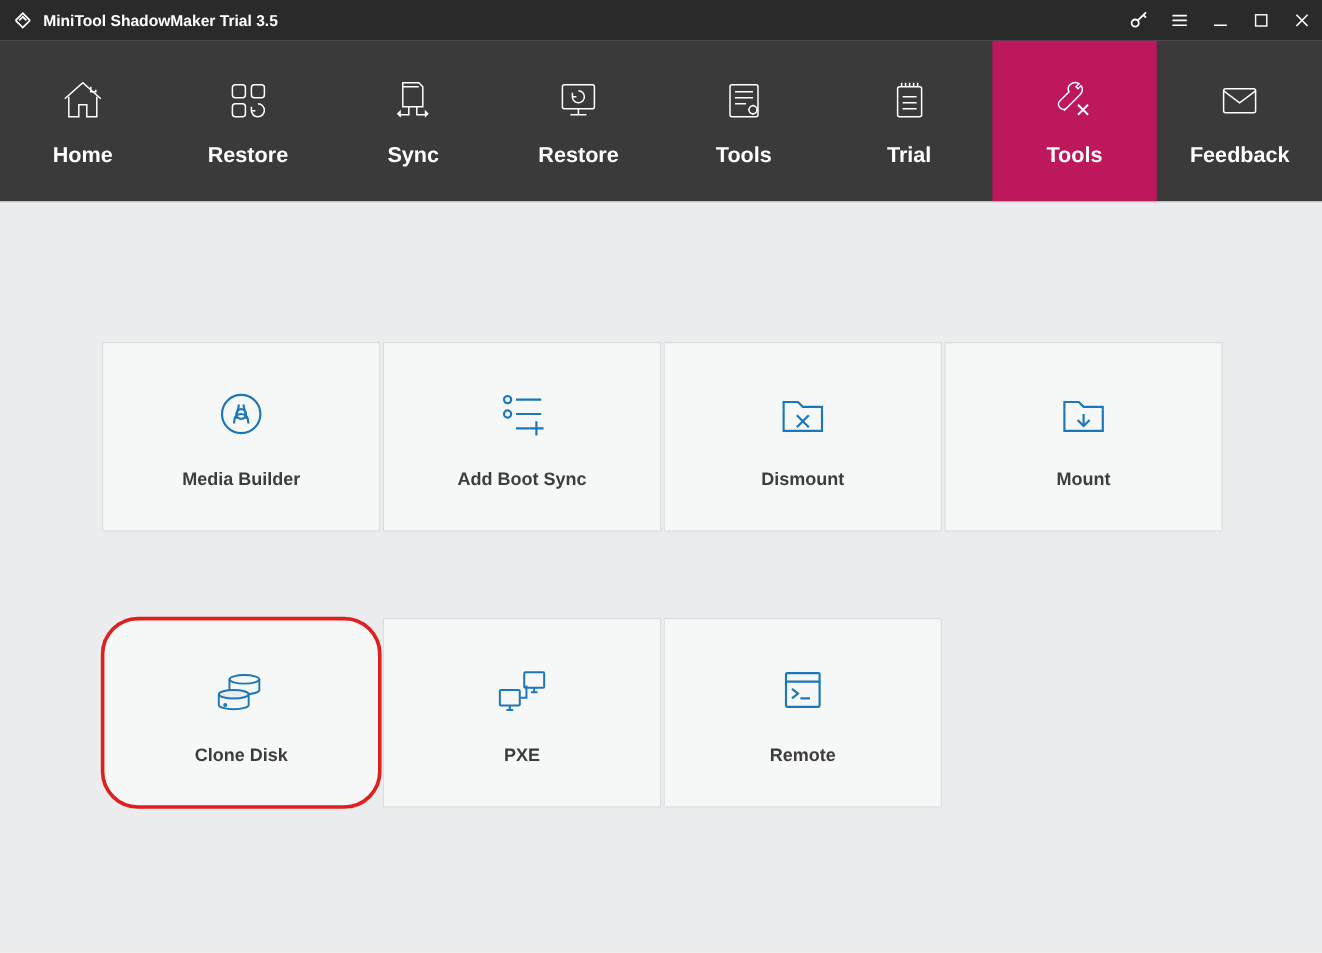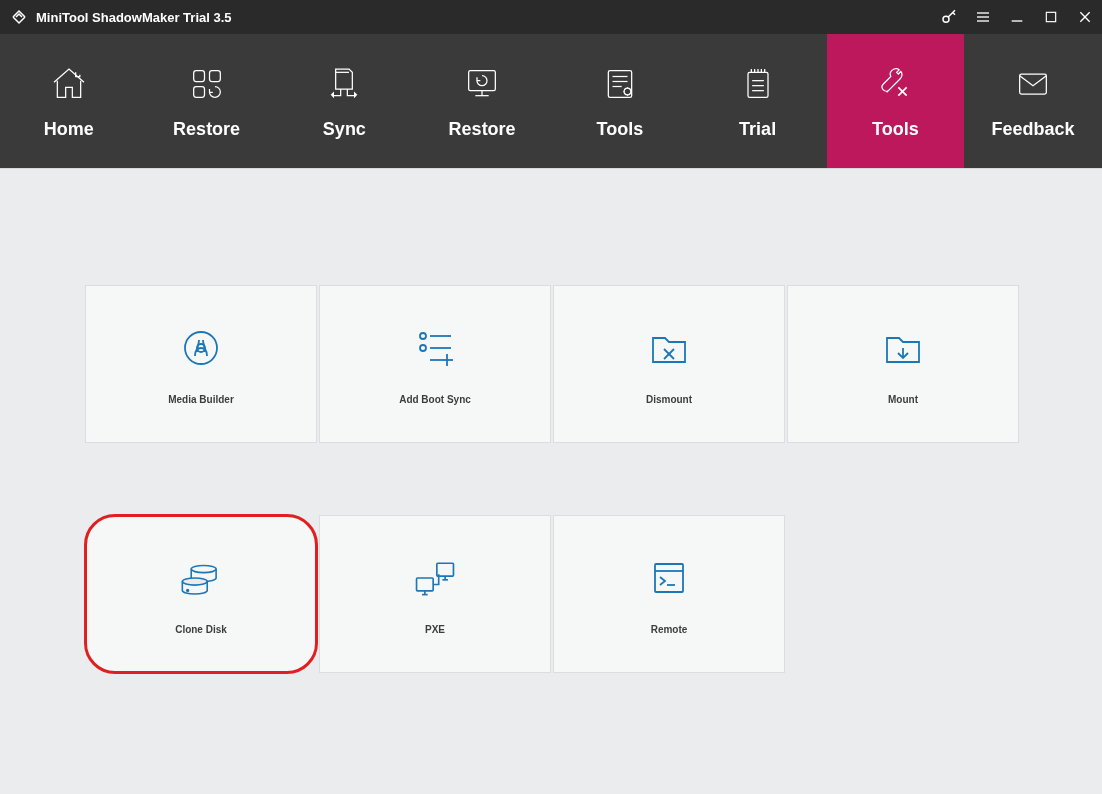--- a/index.html
+++ b/index.html
@@ -65,21 +65,21 @@
     .tool-card {
       background: #f6f7f7;
       border: 1px solid #dcddde;
       display: flex;
       flex-direction: column;
       align-items: center;
       justify-content: center;
       gap: 22px;
       cursor: pointer;
       color: #3d3d3d;
-      font-size: 10px;
+      font-size: 15px;
     }
     .tool-card.highlighted { outline: 3px solid #e02020; outline-offset: -2px; border-radius: 30px; }
     .tool-card.empty { background: transparent; border: none; cursor: default; }
     .tool-icon { width: 48px; height: 48px; display: flex; align-items: center; justify-content: center; }
     .tool-icon svg { stroke: #1b77b8; fill: none; }
   </style>
 </head>
 <body>
 
 <div class="window">

